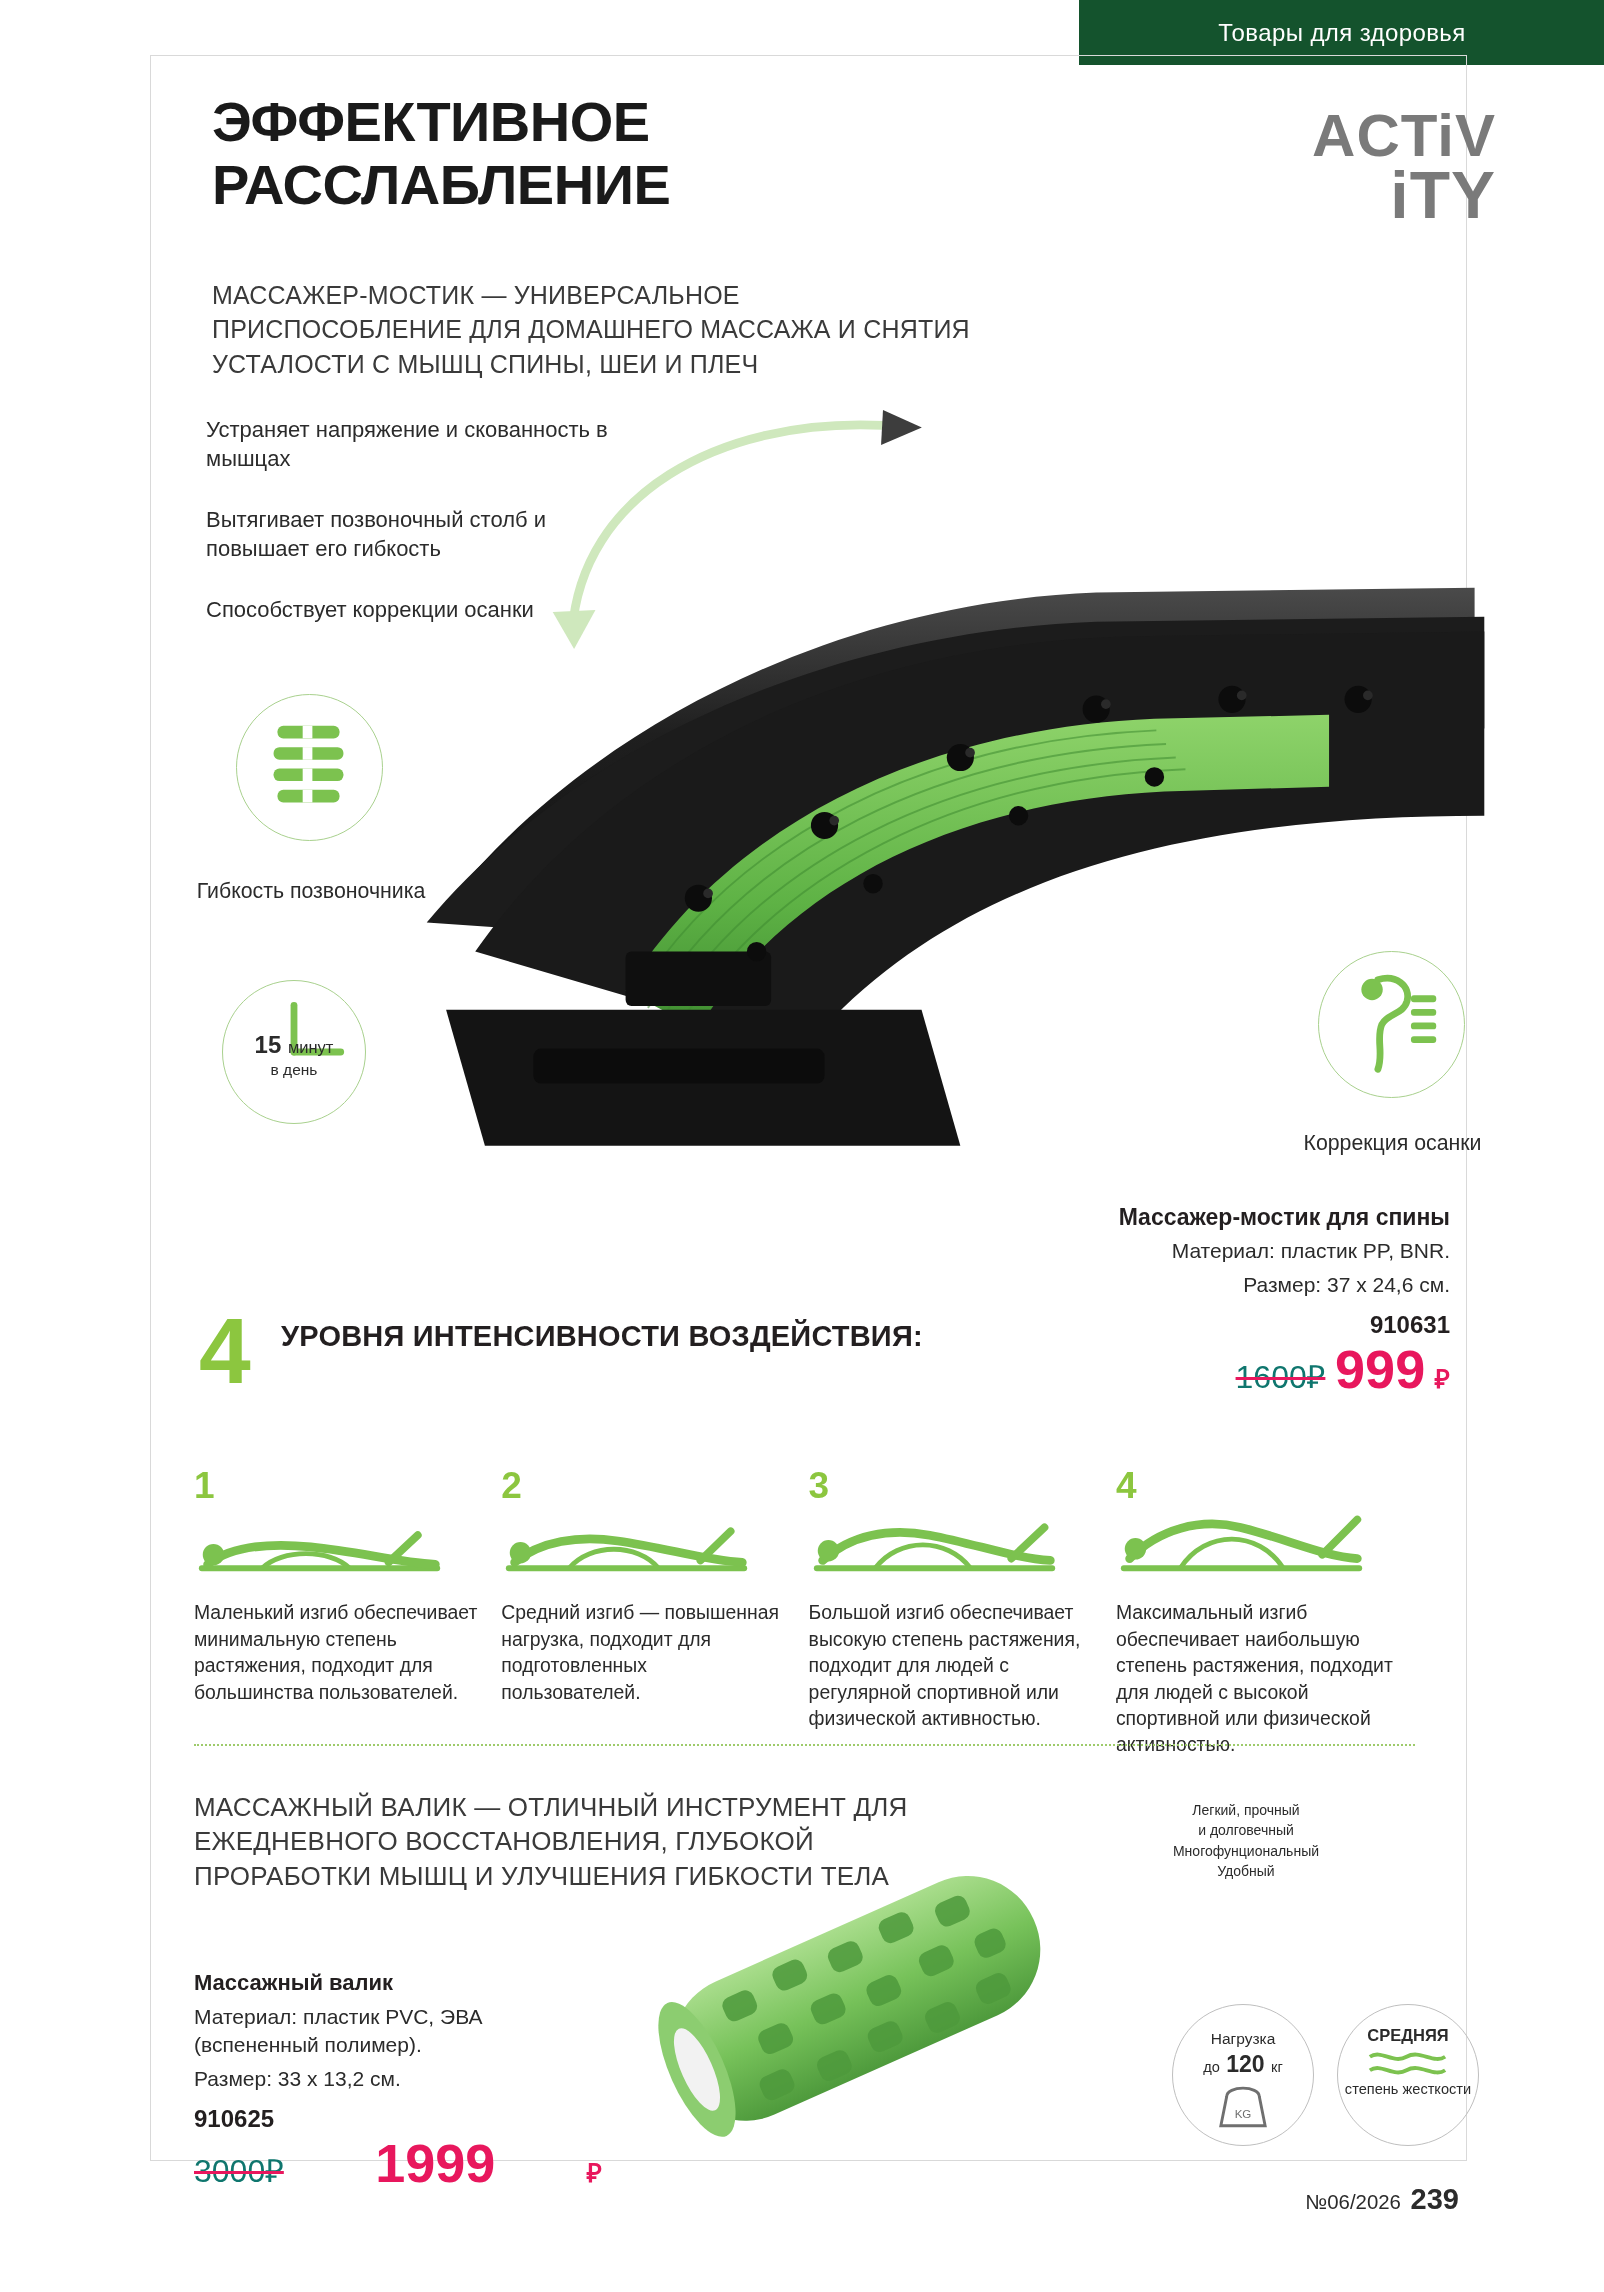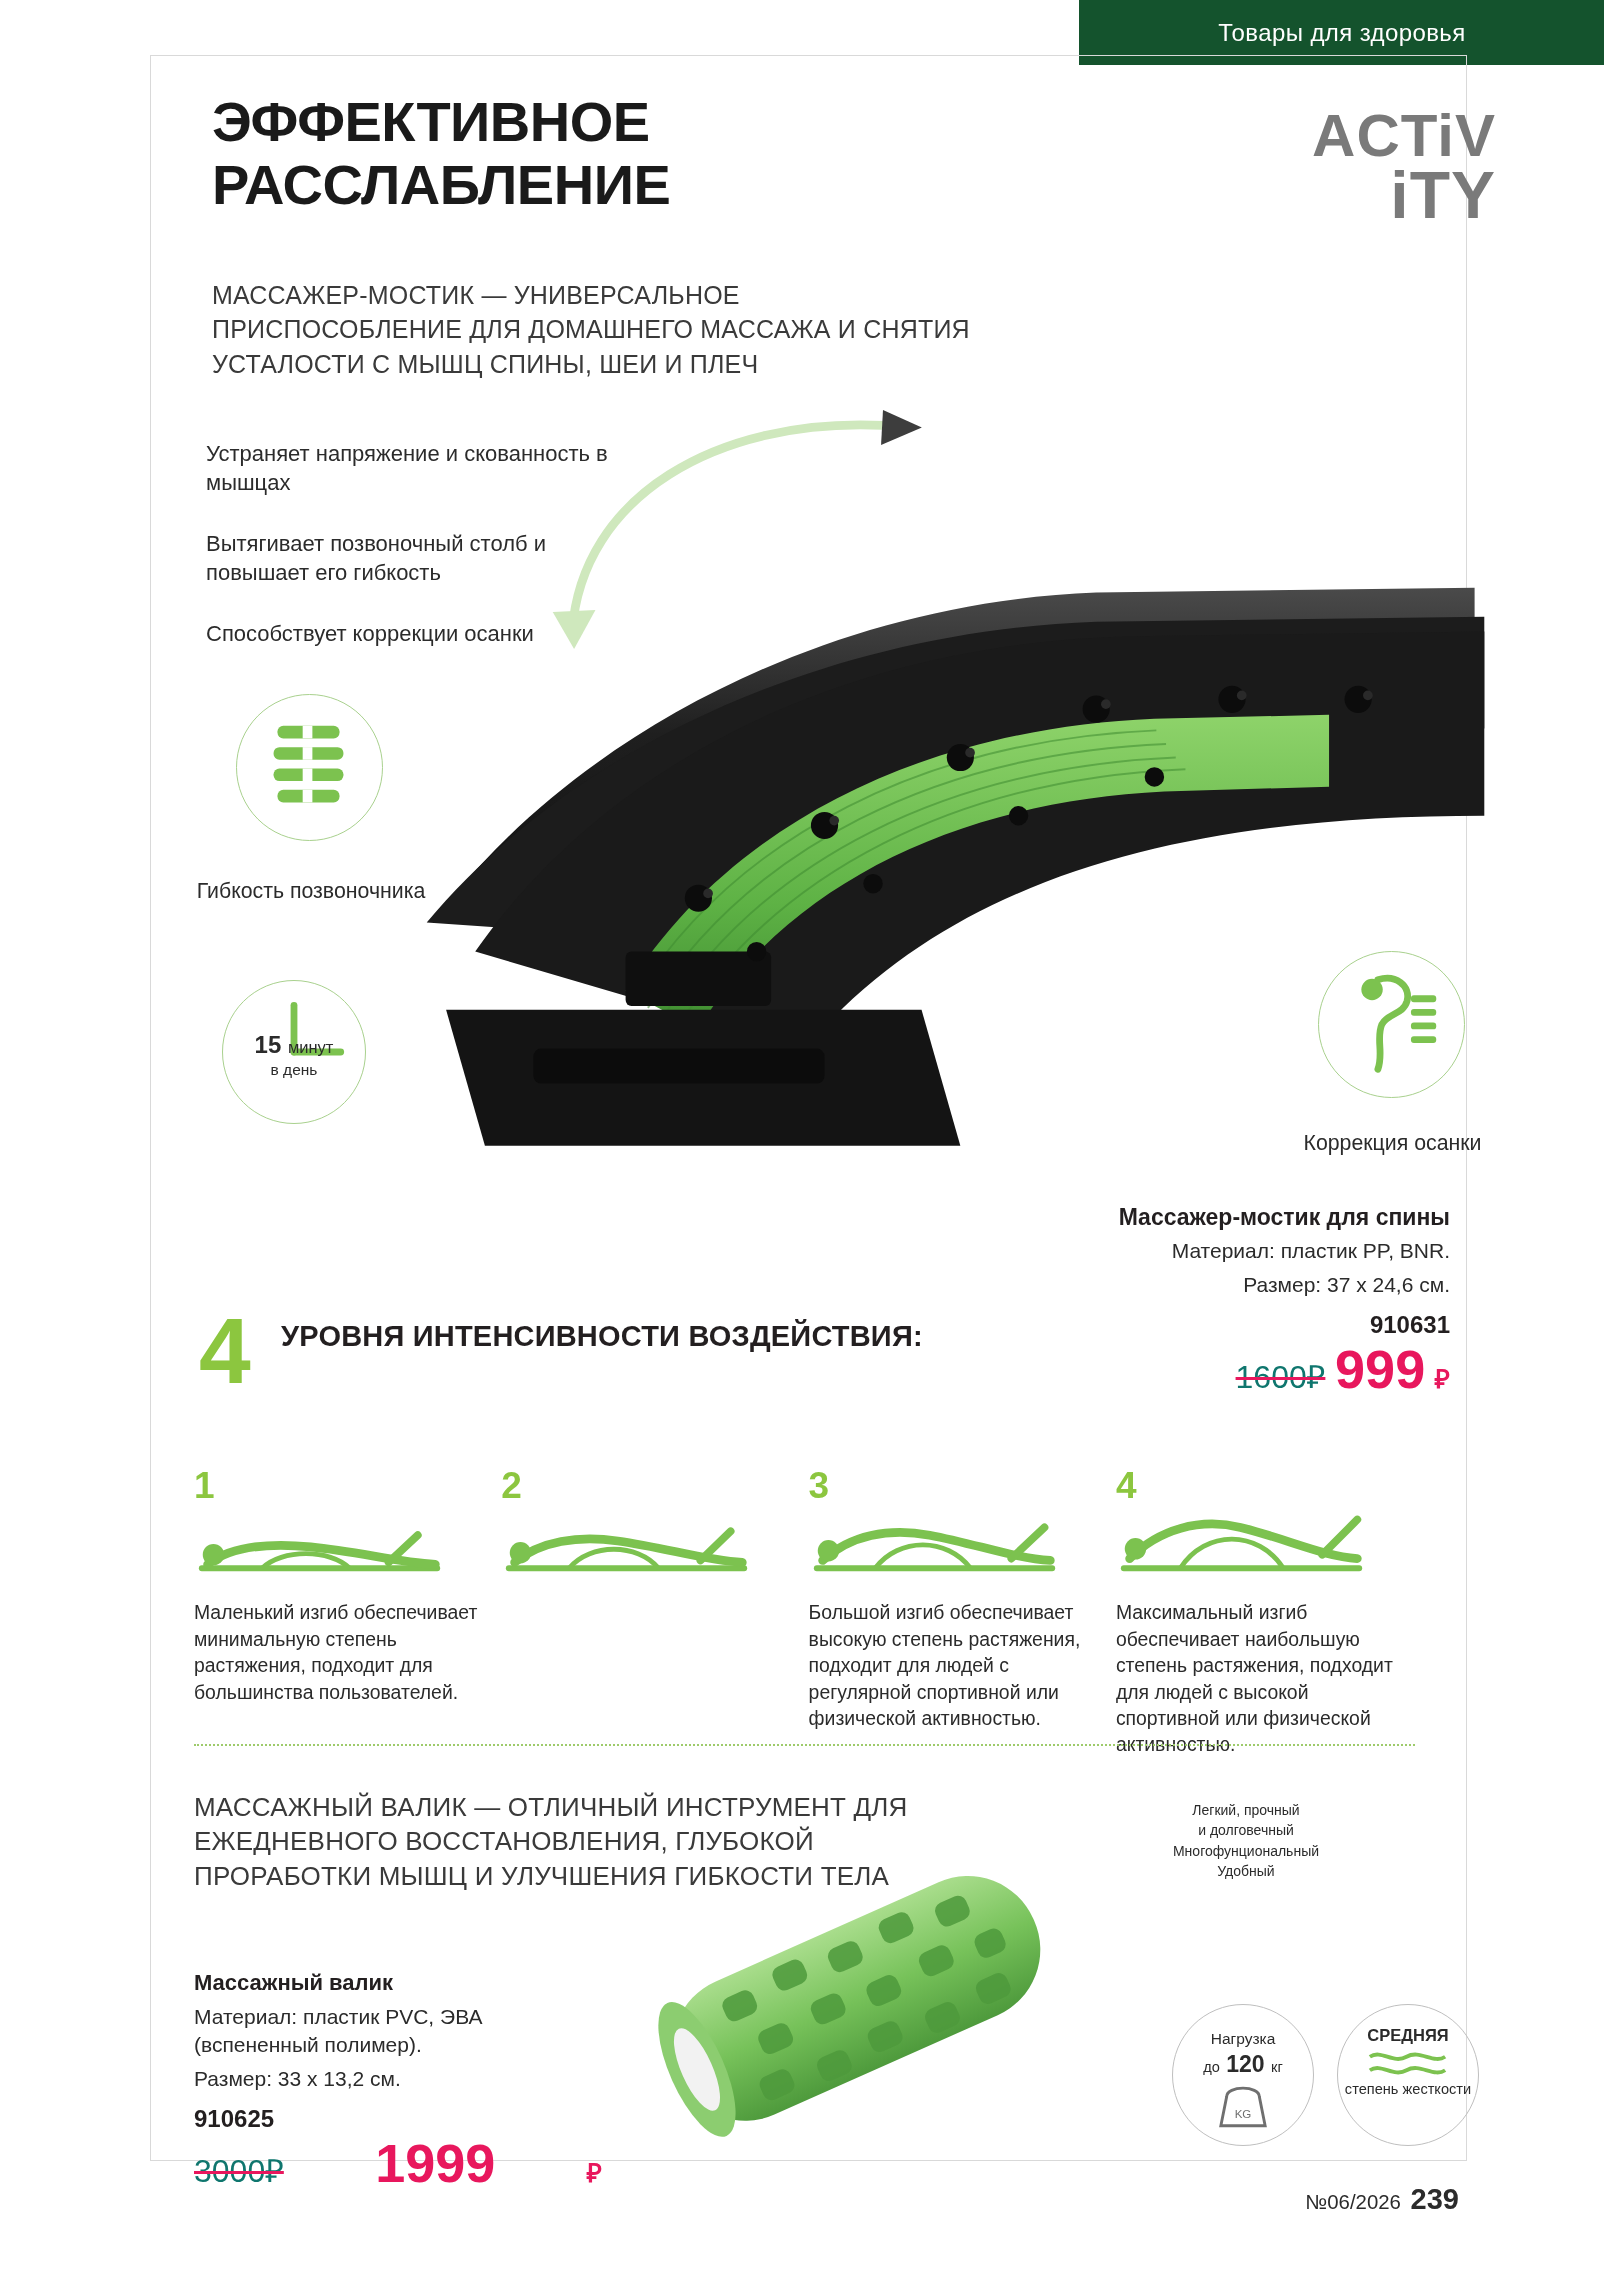--- a/index.html
+++ b/index.html
@@ -80,21 +80,20 @@
     color: #7a7a7a;
     letter-spacing: 1px;
   }
   .brand .l2 { font-size: 66px; }
   
   .bullets {
     position: absolute;
     left: 206px;
     top: 415px;
     width: 417px;
-    margin-top: 24px;
   }
   .bullet {
     font-size: 22px;
     line-height: 1.32;
     margin-bottom: 32px;
     color: #2b2b2b;
   }
   
   .circ {
     position: absolute;
@@ -438,20 +437,21 @@
     </div>
     <div class="lvl">
       <div class="lvl-num">2</div>
       <svg class="lvl-fig" viewBox="0 0 260 74">
         <path d="M8 64 L250 64" stroke="#7cc24f" stroke-width="6" stroke-linecap="round" fill="none"></path>
         <path d="M70 64 C 92 38, 140 38, 162 64" stroke="#7cc24f" stroke-width="5" fill="none"></path>
         <path d="M14 58 C 40 36, 80 30, 120 36 C 170 43, 210 56, 248 58" fill="none" stroke="#7cc24f" stroke-width="9" stroke-linecap="round"></path>
         <circle cx="20" cy="48" r="11" fill="#7cc24f"></circle>
         <path d="M205 56 L236 26" stroke="#7cc24f" stroke-width="8" stroke-linecap="round"></path>
       </svg>
+      <div class="lvl-txt">Средний изгиб — повышенная нагрузка, подходит для подготовленных пользователей.</div>
     </div>
     <div class="lvl">
       <div class="lvl-num">3</div>
       <svg class="lvl-fig" viewBox="0 0 260 74">
         <path d="M8 64 L250 64" stroke="#7cc24f" stroke-width="6" stroke-linecap="round" fill="none"></path>
         <path d="M68 64 C 92 32, 142 32, 166 64" stroke="#7cc24f" stroke-width="5" fill="none"></path>
         <path d="M14 56 C 42 30, 82 22, 124 30 C 172 39, 212 54, 248 56" fill="none" stroke="#7cc24f" stroke-width="9" stroke-linecap="round"></path>
         <circle cx="20" cy="46" r="11" fill="#7cc24f"></circle>
         <path d="M208 54 L242 22" stroke="#7cc24f" stroke-width="8" stroke-linecap="round"></path>
       </svg>

